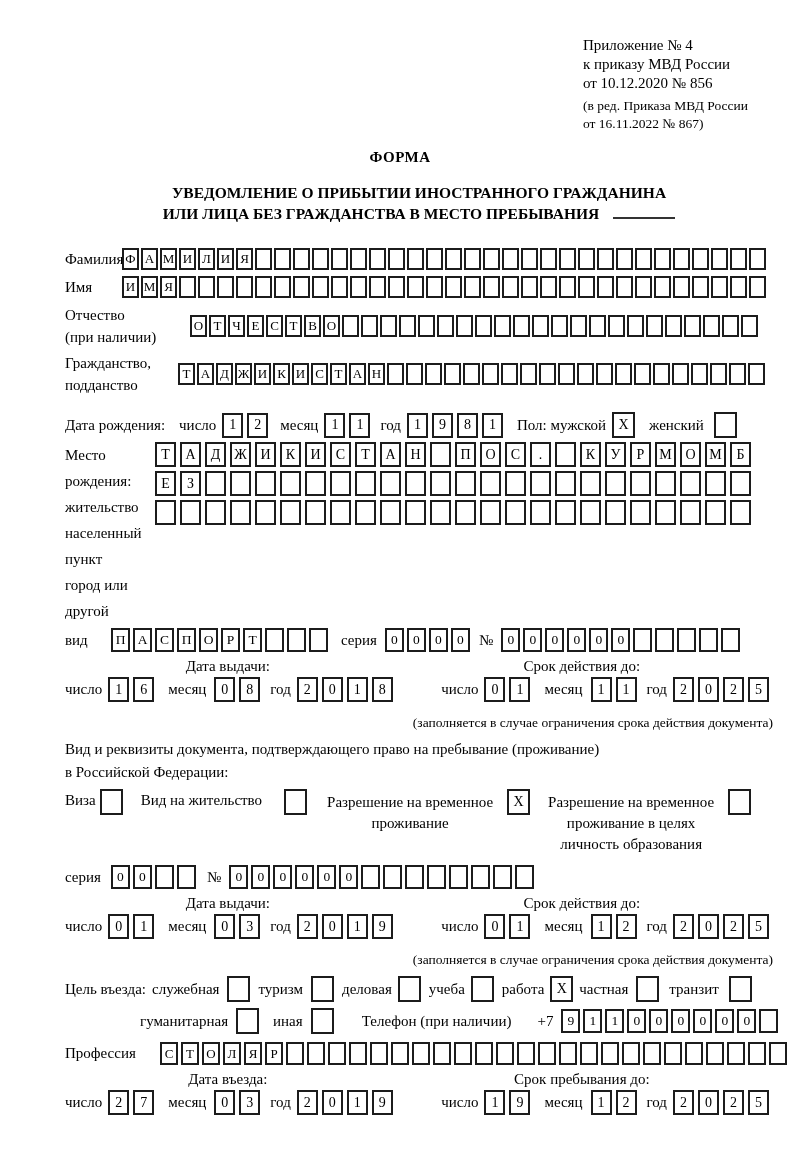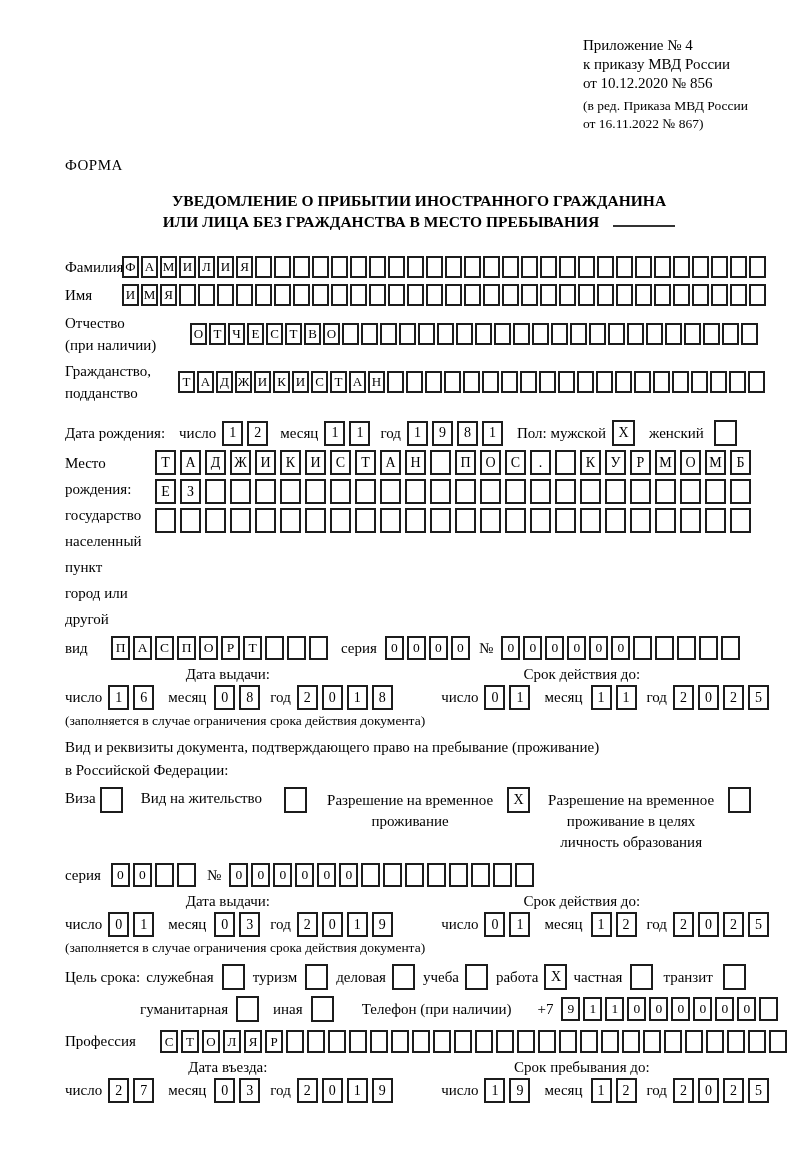--- a/index.html
+++ b/index.html
@@ -1,21 +1,21 @@
 <!DOCTYPE html>
 <html><head>
 <meta charset="utf-8">
 <style>
   html,body{margin:0;padding:0;background:#fff;}
   body{width:800px;height:1163px;color:#000;font-family:"Liberation Serif",serif;font-size:15px;overflow:hidden;}
   .page{box-sizing:border-box;width:800px;height:1163px;padding:36px 27px 0 65px;}
   .top-note{margin-left:auto;width:190px;line-height:19px;}
   .top-note .small{font-size:13.5px;line-height:18px;}
   .top-note .gap{height:4px;}
-  .forma{margin-top:24px;text-align:left;padding-right:38px;font-weight:normal;letter-spacing:.5px;}
+  .forma{margin-top:16px;text-align:center;padding-right:38px;font-weight:bold;letter-spacing:.5px;}
   .title{margin-top:16px;text-align:center;font-weight:bold;font-size:15.5px;line-height:21px;}
   .blank-line{display:inline-block;width:62px;border-bottom:2px solid #333;margin-left:14px;vertical-align:baseline;}
   .sec-heading{margin-top:24px;font-weight:bold;font-size:15px;letter-spacing:.2px;}
   .row{display:flex;align-items:center;}
   .row.top{align-items:center;}
   .cells{display:flex;}
   .cell{box-sizing:border-box;border:2px solid #1c1c1c;display:flex;align-items:center;justify-content:center;background:#fff;}
   .cells.sm .cell{width:17px;height:22px;margin-right:2px;font-size:13px;}
   .cells.md .cell{width:18px;height:23px;margin-right:3px;font-size:13px;}
   .cells.lg .cell{width:19px;height:24px;margin-right:3px;font-size:13.5px;}
@@ -25,21 +25,21 @@
   .ml6{margin-left:6px;} .ml8{margin-left:8px;} .ml10{margin-left:10px;} .ml14{margin-left:14px;}
   .mr6{margin-right:6px;} .mr8{margin-right:8px;} .mr10{margin-right:10px;}
   .mt6{margin-top:6px;} .mt10{margin-top:10px;}
   .two-line{line-height:22px;}
   .center-bold{text-align:center;font-weight:bold;margin-top:6px;}
   .date-labels{display:flex;margin-top:6px;}
   .date-labels .left{width:46%;text-align:center;}
   .date-labels .right{flex:1;text-align:center;}
   .date-row{display:flex;align-items:center;margin-top:2px;}
   .date-row .spacer{width:56px;}
-  .note-right{text-align:left;font-size:13.5px;margin-top:3px;}
+  .note-right{text-align:right;font-size:13.5px;margin-top:13px;}
   .mp-block{display:flex;align-items:flex-start;margin-top:4px;}
   .mp-labels{width:90px;line-height:26px;flex:none;}
   .mp-cells > .cells{margin-bottom:4px;}
   .cbx-row{display:flex;align-items:flex-start;margin-top:8px;}
   .cbx-row .opt-label{text-align:center;line-height:21px;}
 </style>
 </head>
 <body>
 
 <div class="page">
@@ -245,21 +245,21 @@
       </span>
     <span class="lbl ml14 mr10">женский</span>
     <span class="cells cb">
         <span class="cell"></span>
       </span>
   </div>
 
   <div class="mp-block">
     <div class="mp-labels">
       <div>Место рождения:</div>
-      <div>государство</div>
+      <div>жительство</div>
       <div>населенный пункт</div>
       <div>город или другой</div>
     </div>
     <div class="mp-cells">
       <div class="cells xl">
           <span class="cell">Т</span>
           <span class="cell">А</span>
           <span class="cell">Д</span>
           <span class="cell">Ж</span>
           <span class="cell">И</span>
@@ -512,21 +512,21 @@
     <span class="cells xl">
         <span class="cell">2</span>
         <span class="cell">0</span>
         <span class="cell">2</span>
         <span class="cell">5</span>
       </span>
   </div>
   <div class="note-right">(заполняется в случае ограничения срока действия документа)</div>
 
   <div class="row" style="margin-top:8px;">
-    <span class="lbl mr6">Цель срока:</span>
+    <span class="lbl mr6">Цель въезда:</span>
     <span class="lbl mr8">служебная</span>
     <span class="cells cb">
         <span class="cell"></span>
       </span>
     <span class="lbl ml8 mr8">туризм</span>
     <span class="cells cb">
         <span class="cell"></span>
       </span>
     <span class="lbl ml8 mr6">деловая</span>
     <span class="cells cb">

